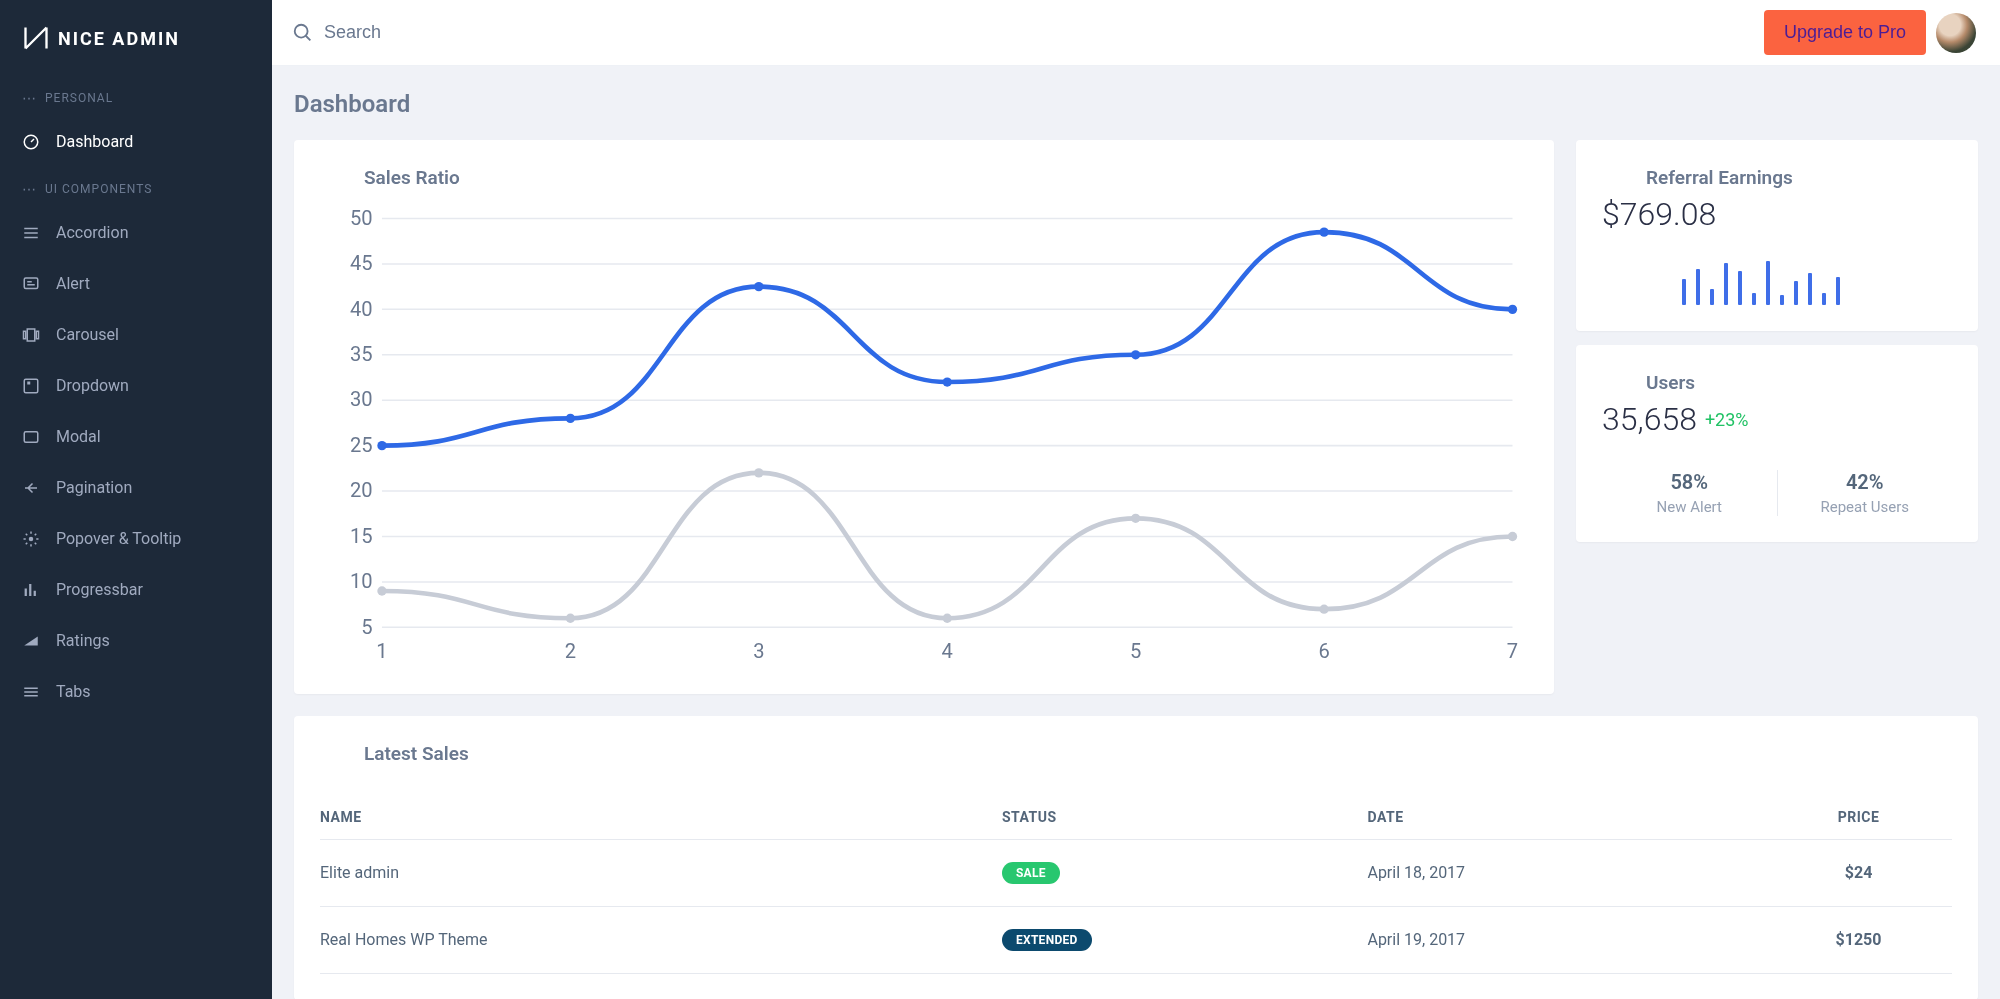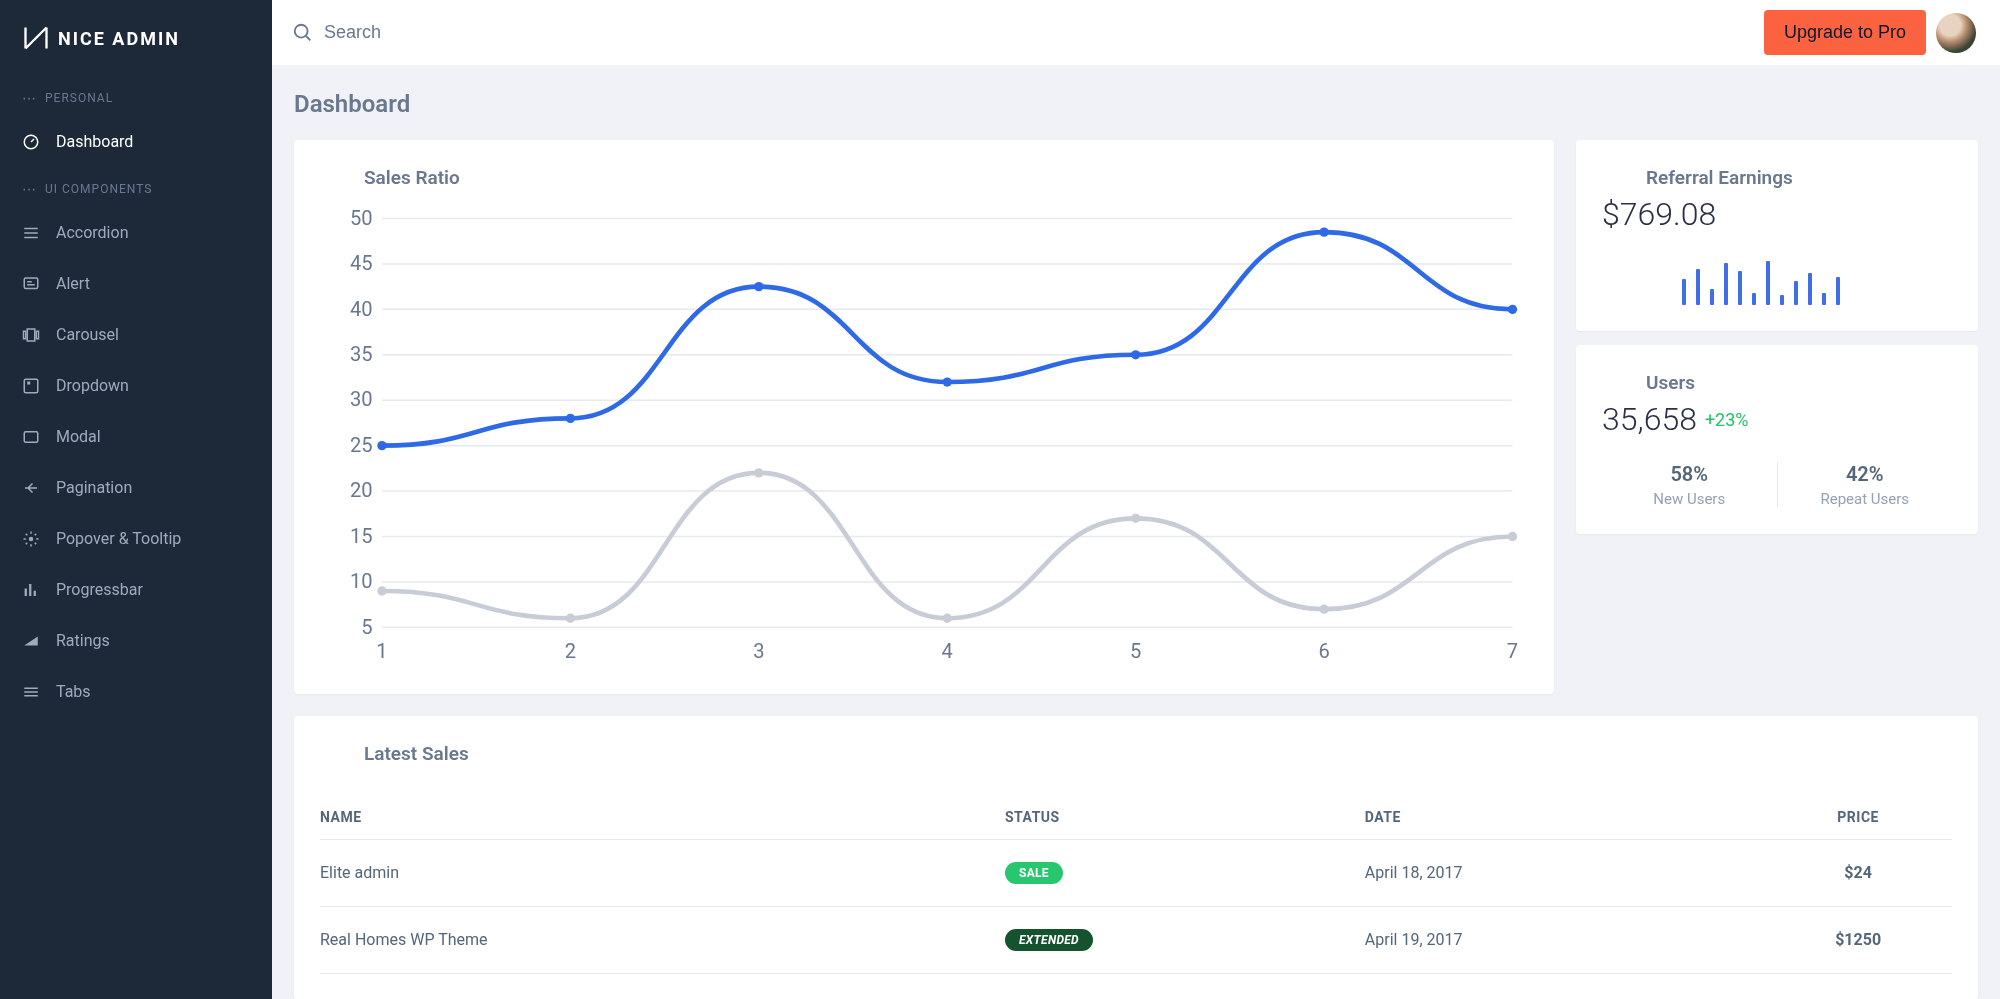--- a/index.html
+++ b/index.html
@@ -17,21 +17,21 @@
 .nav-item .nav-icon { width: 18px; height: 18px; display:inline-flex; align-items:center; justify-content:center; }
 .nav-item .nav-icon svg { width: 18px; height: 18px; }
 
 
 .main { flex: 1; display: flex; flex-direction: column; }
 .topbar { background:#fff; display:flex; align-items:center; padding: 10px 24px 10px 20px; gap: 10px; border-bottom: 1px solid #eef1f6; }
 .search-wrap { display:flex; align-items:center; gap: 10px; flex:1; }
 .search-wrap svg { width:22px; height:22px; color:#6a788f; }
 .search-input { border:none; outline:none; font-size:18px; color:#495057; width: 320px; }
 .search-input::placeholder{color:#6a788f;}
-.upgrade-btn { background:#fb6340; color:#0f172a; border:none; border-radius:4px; padding:12px 20px; font-size:18px; cursor:pointer; }
+.upgrade-btn { background:#fb6340; color:#4c1d95; border:none; border-radius:4px; padding:12px 20px; font-size:18px; cursor:pointer; }
 .avatar { width:40px; height:40px; border-radius:50%; background: radial-gradient(circle at 35% 30%, #e8d3c0 28%, #b58a6a 45%, #3a4435 70%); cursor:pointer; }
 
 .content { padding: 24px 22px; }
 .page-title { font-size: 24px; font-weight:600; color:#6a788f; margin-bottom: 22px; }
 
 .row { display:flex; gap:22px; }
 .card { background:#fff; border-radius:4px; box-shadow: 0 1px 2px rgba(0,0,0,.04); padding:26px; }
 .card-title { font-size:19px; font-weight:600; color:#6a788f; margin-bottom:4px;margin-left:44px; }
 
 
@@ -42,37 +42,37 @@
 .series-a { fill:none; stroke:#2e69e6; stroke-width:3; }
 .series-b { fill:none; stroke:#c7ccd6; stroke-width:3; }
 .pt-a { fill:#2e69e6; }
 .pt-b { fill:#c7ccd6; }
 
 
 .rcol { width:402px; display:flex; flex-direction:column; gap:14px; }
 .bignum { font-size:32px; font-weight:300; color:#2a2f45; margin-top:6px; }
 .spark { display:flex; align-items:flex-end; gap:10px; height:46px; margin-top:26px; padding-left: 80px;}
 .spark div { width:4px; background:#3f6ee8; border-radius:1px; }
-.users-row { display:flex; margin-top:24px; }
+.users-row { display:flex; margin-top:32px; }
 .users-cell { flex:1; text-align:center; }
 .users-cell + .users-cell { border-left:1px solid #e6e9ef; }
 .users-pct { font-size:20px; font-weight:600; color:#54667a; }
 .users-lbl { font-size:15px; color:#96a1b3; margin-top:4px; }
 .delta { color:#21c265; font-weight:400; font-size:18px; margin-left:8px; vertical-align: 4px;}
 
 
 .sales-card { margin-top:22px; }
 .tbl { width:100%; border-collapse: collapse; margin-top: 30px; }
 .tbl th { text-align:left; font-size:14px; letter-spacing:.5px; color:#54667a; font-weight:700; padding: 14px 0; border-bottom:1px solid #e6e9ef;}
 .tbl th:last-child, .tbl td:last-child { text-align:center; }
 .tbl td { padding: 22px 0; border-bottom:1px solid #e6e9ef; font-size:16px; color:#54667a; vertical-align:middle;}
 .price { font-weight:700; color:#2a3340; }
 .badge { display:inline-block; padding:4px 14px; border-radius:12px; font-size:12px; font-weight:700; color:#fff; letter-spacing:.3px;}
 .badge.sale{ background:#28c76f; }
-.badge.extended{ background:#14532d;font-style:italic; }
+.badge.extended{ background:#0c4a6e; }
 </style>
 </head>
 <body>
 
 <div class="layout">
 
   <aside class="sidebar">
     <div class="brand">
       <svg viewBox="0 0 24 24">
           <path fill="none" stroke="#fff" stroke-width="2" d="M3 3v18M21 3v18M3 21 L21 3"></path>
@@ -274,21 +274,21 @@
           </div>
 
           <div class="card">
             <div class="card-title">Users</div>
             <div class="bignum">
               <span>35,658</span><span class="delta">+23%</span>
             </div>
             <div class="users-row">
               <div class="users-cell">
                 <div class="users-pct">58%</div>
-                <div class="users-lbl">New Users</div>
+                <div class="users-lbl">New Alert</div>
               </div>
               <div class="users-cell">
                 <div class="users-pct">42%</div>
                 <div class="users-lbl">Repeat Users</div>
               </div>
             </div>
           </div>
         </div>
       </div>
 

